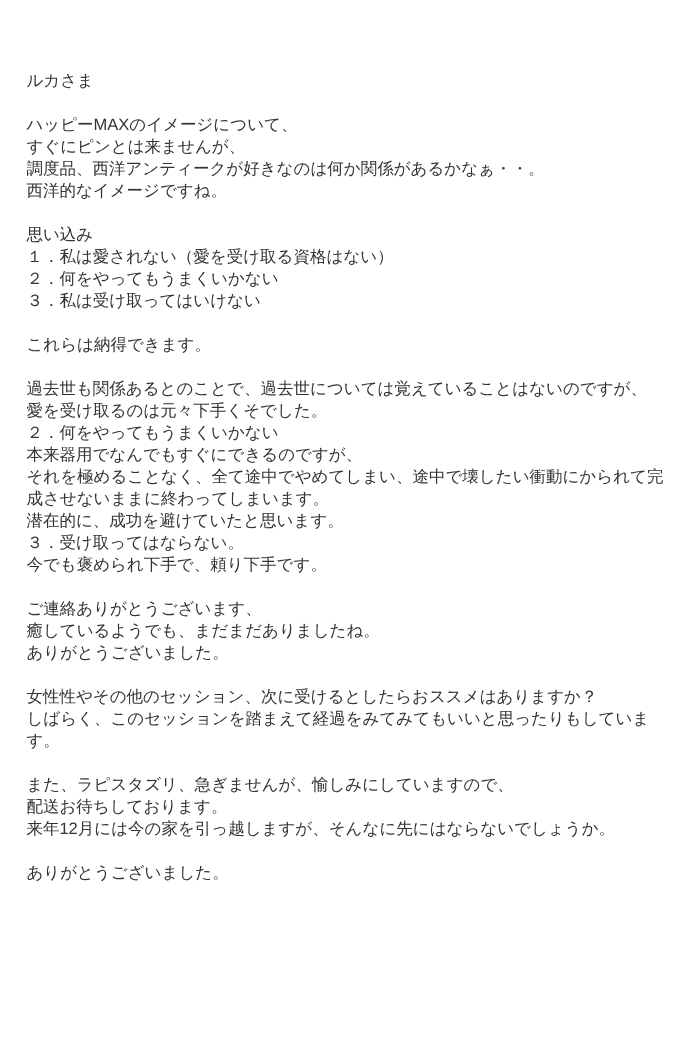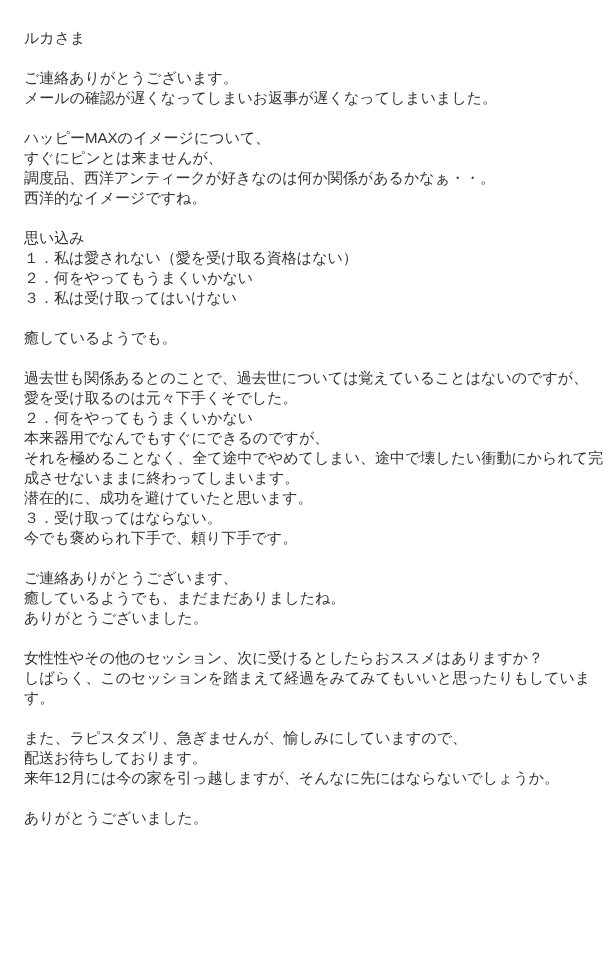--- a/index.html
+++ b/index.html
@@ -31,42 +31,38 @@
   .line {
     min-height: 20px;
     white-space: pre-wrap;
     overflow-wrap: break-word;
     word-break: break-all;
   }
 </style>
 </head>
 <body style="background: rgb(255, 255, 255);">
 
-<div class="email-body" id="email-body" style="color: rgb(51, 51, 51);">
+<div class="email-body" id="email-body" style="color: rgb(51, 51, 51); margin-top: 36px;">
     <div class="para">
       <div class="line">ルカさま</div>
-    </div>
-    <div class="para">
-      <div class="line">ご連絡ありがとうございます。</div>
-      <div class="line">メールの確認が遅くなってしまいお返事が遅くなってしまいました。</div>
     </div>
     <div class="para">
       <div class="line">ハッピーMAXのイメージについて、</div>
       <div class="line">すぐにピンとは来ませんが、</div>
       <div class="line">調度品、西洋アンティークが好きなのは何か関係があるかなぁ・・。</div>
       <div class="line">西洋的なイメージですね。</div>
     </div>
     <div class="para">
       <div class="line">思い込み</div>
       <div class="line">１．私は愛されない（愛を受け取る資格はない）</div>
       <div class="line">２．何をやってもうまくいかない</div>
       <div class="line">３．私は受け取ってはいけない</div>
     </div>
     <div class="para">
-      <div class="line">癒しているようでも。</div>
+      <div class="line">これらは納得できます。</div>
     </div>
     <div class="para">
       <div class="line">過去世も関係あるとのことで、過去世については覚えていることはないのですが、</div>
       <div class="line">愛を受け取るのは元々下手くそでした。</div>
       <div class="line">２．何をやってもうまくいかない</div>
       <div class="line">本来器用でなんでもすぐにできるのですが、</div>
       <div class="line">それを極めることなく、全て途中でやめてしまい、途中で壊したい衝動にかられて完成させないままに終わってしまいます。</div>
       <div class="line">潜在的に、成功を避けていたと思います。</div>
       <div class="line">３．受け取ってはならない。</div>
       <div class="line">今でも褒められ下手で、頼り下手です。</div>

